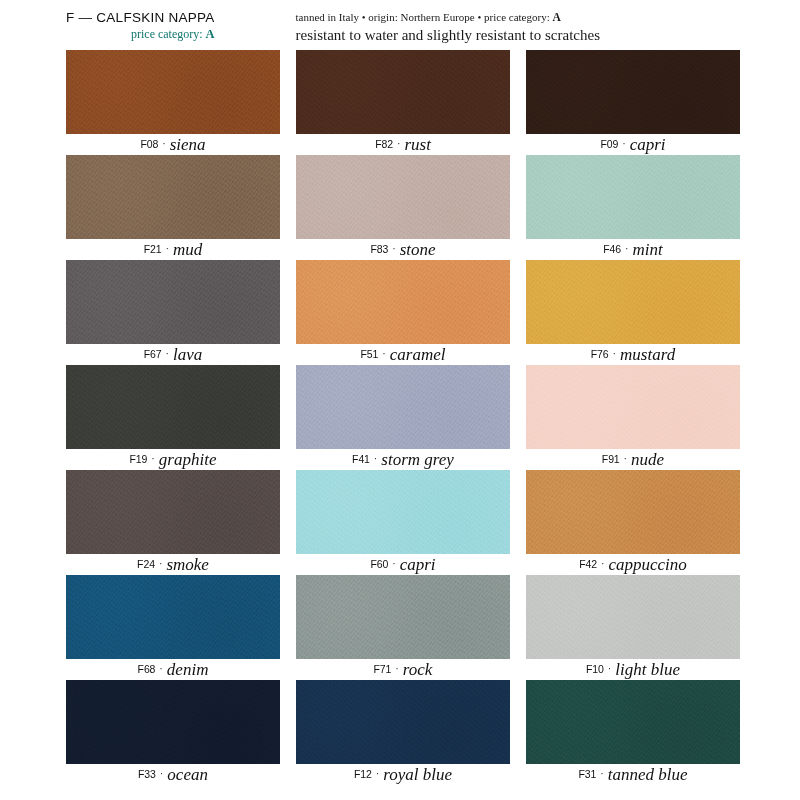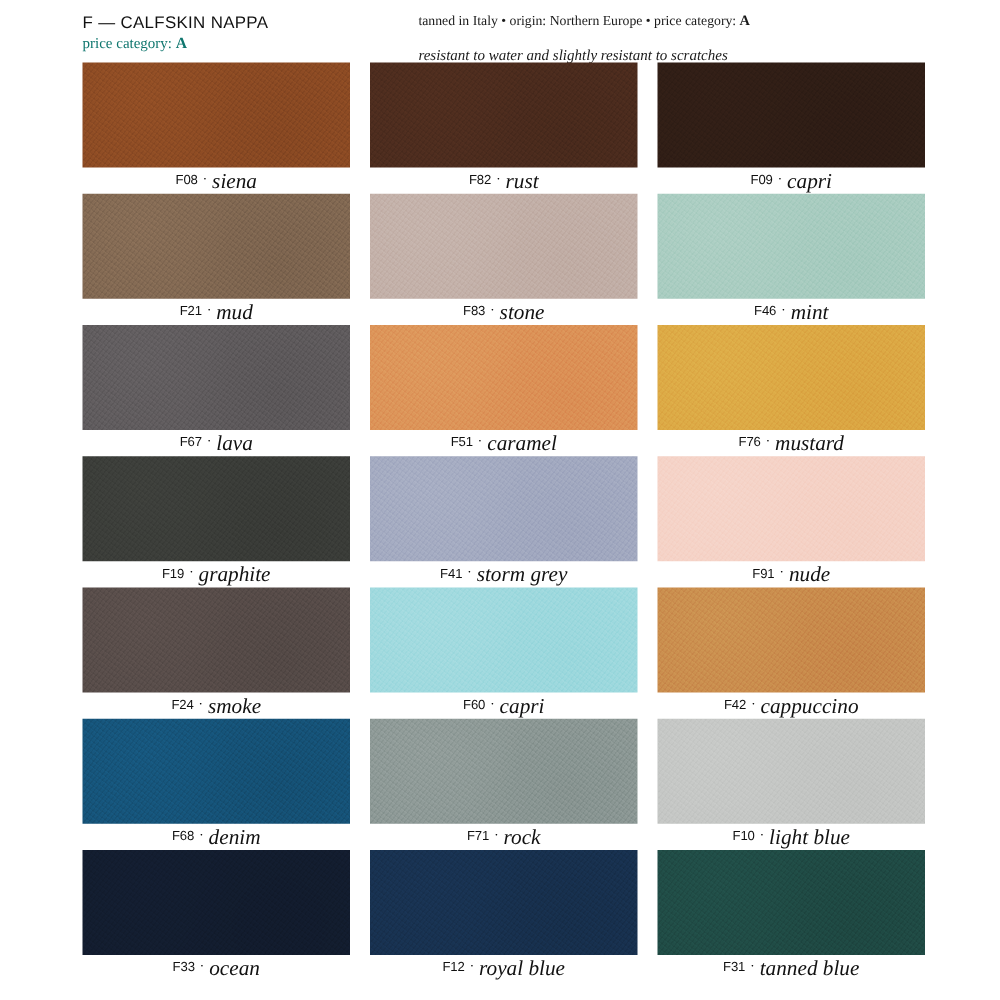--- a/index.html
+++ b/index.html
@@ -27,20 +27,21 @@
   .header {
     display: flex;
     justify-content: space-between;
     align-items: flex-start;
     height: 36px;
   }
   .header-left {
     display: flex;
     flex-direction: column;
     gap: 1px;
+    align-items: flex-end;
   }
   .family-title {
     font-family: "Liberation Sans", sans-serif;
     font-size: 13.5px;
     letter-spacing: 0.02em;
     color: #111111;
     line-height: 1.15;
     white-space: nowrap;
   }
   .price-line {
@@ -51,39 +52,38 @@
     white-space: nowrap;
   }
   .price-line .cat {
     font-weight: bold;
     font-size: 12.5px;
   }
   .header-right {
     display: flex;
     flex-direction: column;
     align-items: flex-start;
-    gap: 12px;
+    gap: 1px;
     padding-top: 1px;
     margin-right: 160px;
   }
   .specs-line {
     font-family: "Liberation Serif", serif;
     font-size: 11px;
     color: #1a1a1a;
     line-height: 1.2;
     white-space: nowrap;
   }
   .specs-line .cat {
     font-weight: bold;
     font-size: 11.5px;
   }
   .specs-note {
     font-family: "Liberation Serif", serif;
-    font-style: italic;
-    font-size: 12px;
+    font-size: 15px;
     color: #1a1a1a;
     line-height: 1.2;
     white-space: nowrap;
   }
 
   
   .grid {
     display: grid;
     grid-template-columns: repeat(3, 214px);
     column-gap: 16px;

